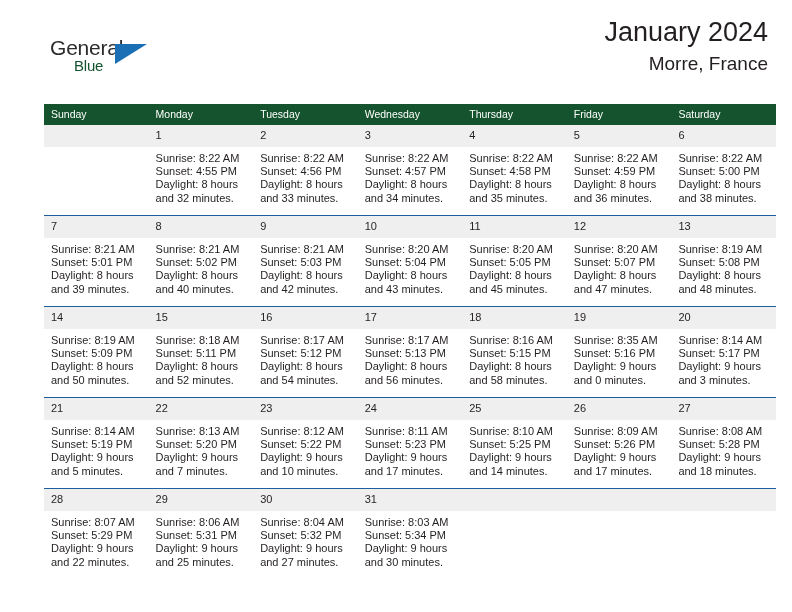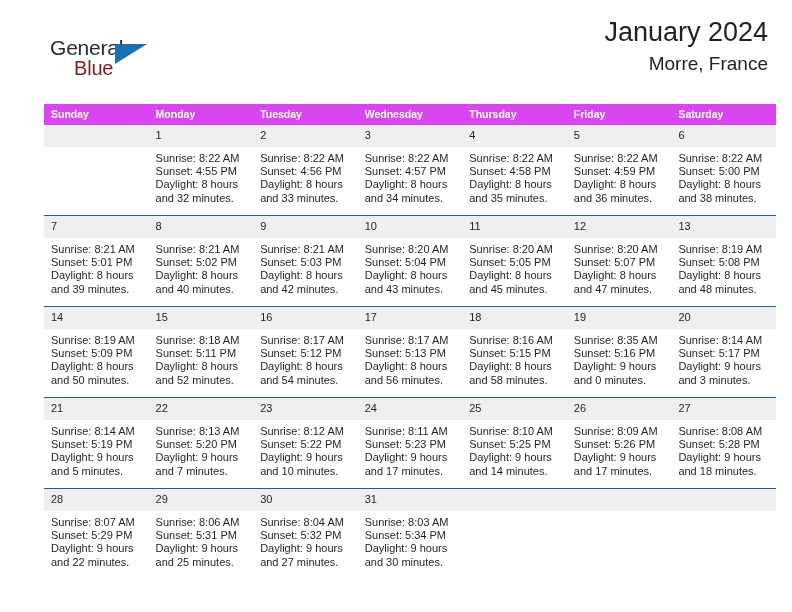--- a/index.html
+++ b/index.html
@@ -45,23 +45,23 @@
     top: 0;
     font-size: 21px;
     letter-spacing: -0.2px;
     color: #2b2b2b;
     font-family: "Liberation Sans", sans-serif;
   }
   .logo-blue {
     position: absolute;
     left: 24px;
     top: 21px;
-    font-size: 20px;
+    font-size: 15px;
     letter-spacing: -0.2px;
-    color: #7f1d1d;
+    color: #14532d;
     font-family: "Liberation Sans", sans-serif;
   }
   .logo-flag {
     position: absolute;
     left: 65px;
     top: 8px;
     width: 0;
     height: 0;
     border-left: 32px solid #1a6fb5;
     border-bottom: 20px solid transparent;
@@ -92,24 +92,24 @@
     position: absolute;
     left: 30px;
     top: 104px;
     width: 732px;
     border-collapse: collapse;
     table-layout: fixed;
   }
   .calendar col { width: 104.57px; }
 
   .calendar thead th {
-    background: #d946ef;
+    background: #14532d;
     color: #ffffff;
     font-size: 10.5px;
-    font-weight: bold;
+    font-weight: normal;
     text-align: left;
     padding: 5px 0 5px 7px;
     height: 11px;
     line-height: 11px;
   }
 
   .calendar tbody tr.week {
     border-top: 1.6px solid #1d5f9e;
   }
   .calendar tbody tr.week:first-child {

